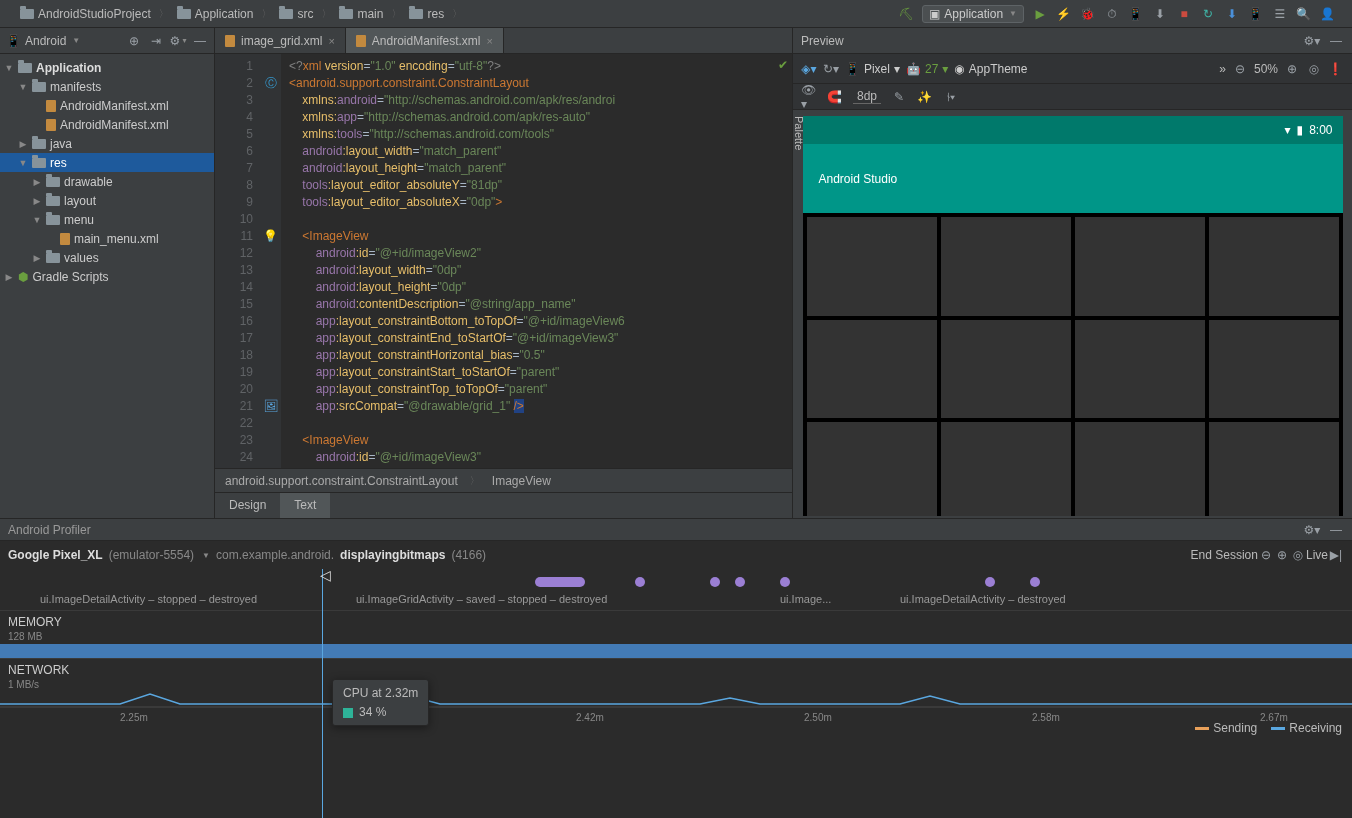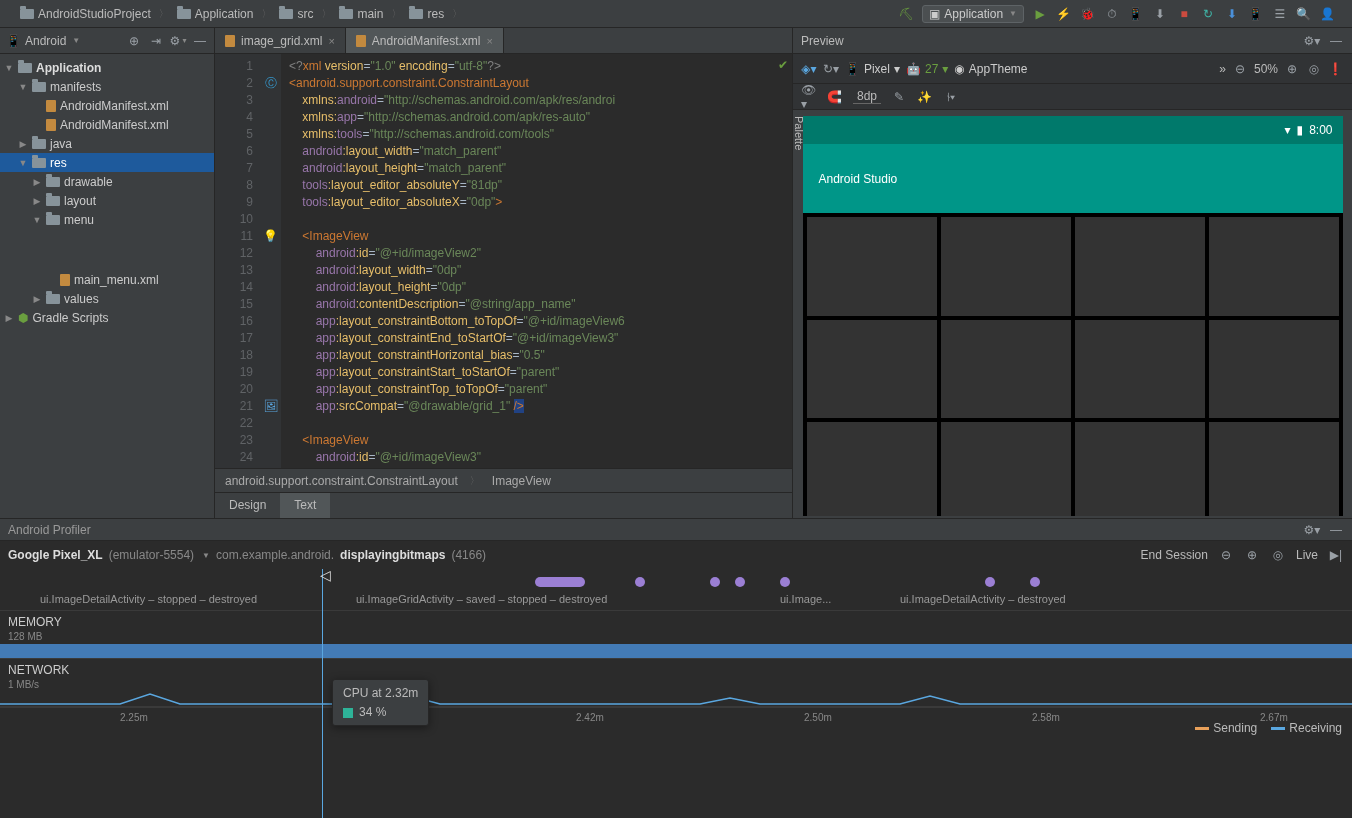--- a/index.html
+++ b/index.html
@@ -34,21 +34,21 @@
 
 
 .middle{display:flex;height:464px;}
 .project{width:215px;background:#3c3f41;border-right:1px solid #262626;padding-top:4px;overflow:hidden;}
 .tree-row{display:flex;align-items:center;height:19px;padding-left:4px;gap:4px;color:#ccc;white-space:nowrap;}
 .tree-row.sel{background:#1e5a9c;color:#fff;}
 .tri{width:10px;text-align:center;color:#888;font-size:9px;}
 .tri.open::before{content:"▼";}
 .tri.closed::before{content:"▶";}
 .tri.none::before{content:"";}
-.ind1{padding-left:18px;} .ind2{padding-left:32px;} .ind3{padding-left:46px;margin-top:41px;}
+.ind1{padding-left:18px;} .ind2{padding-left:32px;} .ind3{padding-left:46px;}
 
 .editor{flex:1;display:flex;flex-direction:column;background:#2b2b2b;position:relative;min-width:0;}
 .code-area{display:flex;flex:1;overflow:hidden;font-family:Menlo,Consolas,monospace;font-size:13px;line-height:17px;}
 .gutter{width:46px;background:#313335;color:#606366;text-align:right;padding:4px 8px 0 0;}
 .gutter div{height:17px;}
 .icons-col{width:20px;background:#313335;padding-top:4px;}
 .icons-col div{height:17px;display:flex;align-items:center;justify-content:center;}
 .code{flex:1;padding:4px 0 0 8px;white-space:pre;color:#a9b7c6;overflow:hidden;}
 .code .l{height:17px;}
 .tg{color:#cc7832;} 
@@ -406,21 +406,21 @@
   </div>
   <div class="prof-dev">
     <div class="prof-dev-l">
       <b>Google Pixel_XL</b>
       <span class="dim">(emulator-5554)</span>
       <span class="chevd">▼</span>
       <span class="dim">com.example.android.</span>
         <b>displayingbitmaps</b>
       <span class="dim">(4166)</span>
     </div>
-    <div class="row" style="gap:10px">
+    <div class="row" style="">
       <span>End Session</span>
       <span class="tool-icon">⊖</span>
       <span class="tool-icon">⊕</span>
       <span class="tool-icon">◎</span>
       <span>Live</span>
       <span class="tool-icon">▶|</span>
     </div>
   </div>
   <div class="prof-body">
     <div class="prof-events" id="prof-events">

